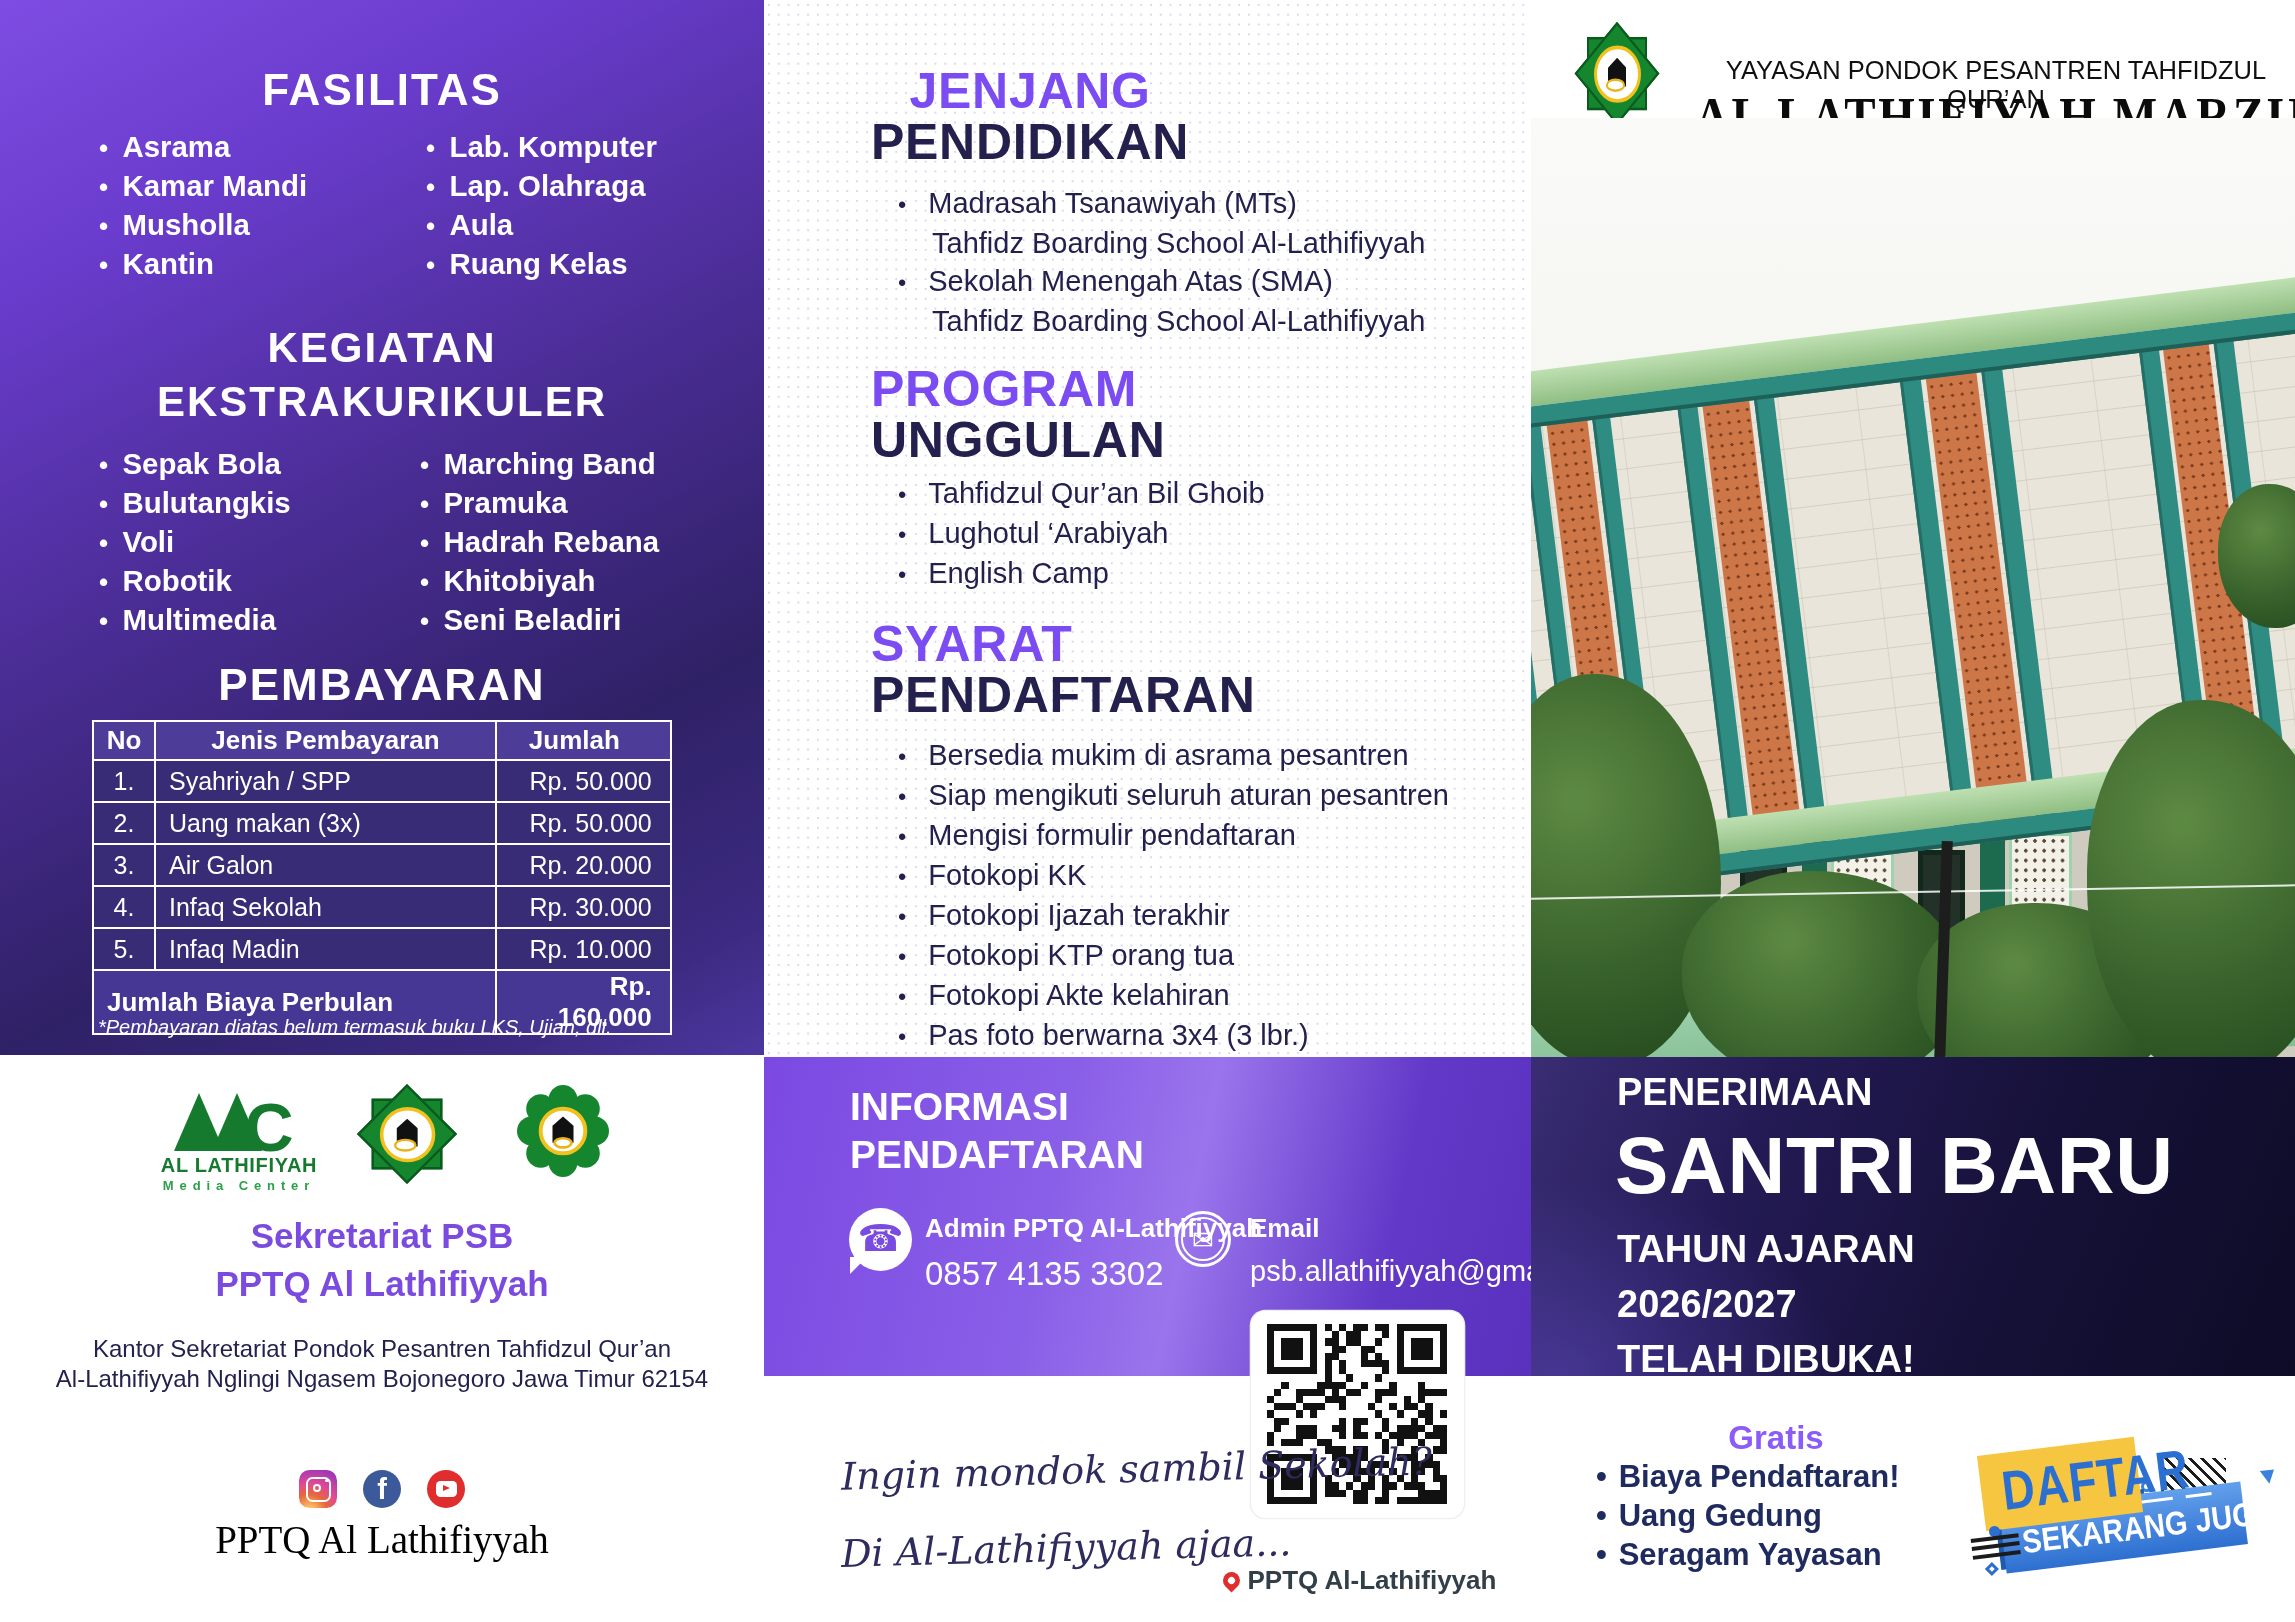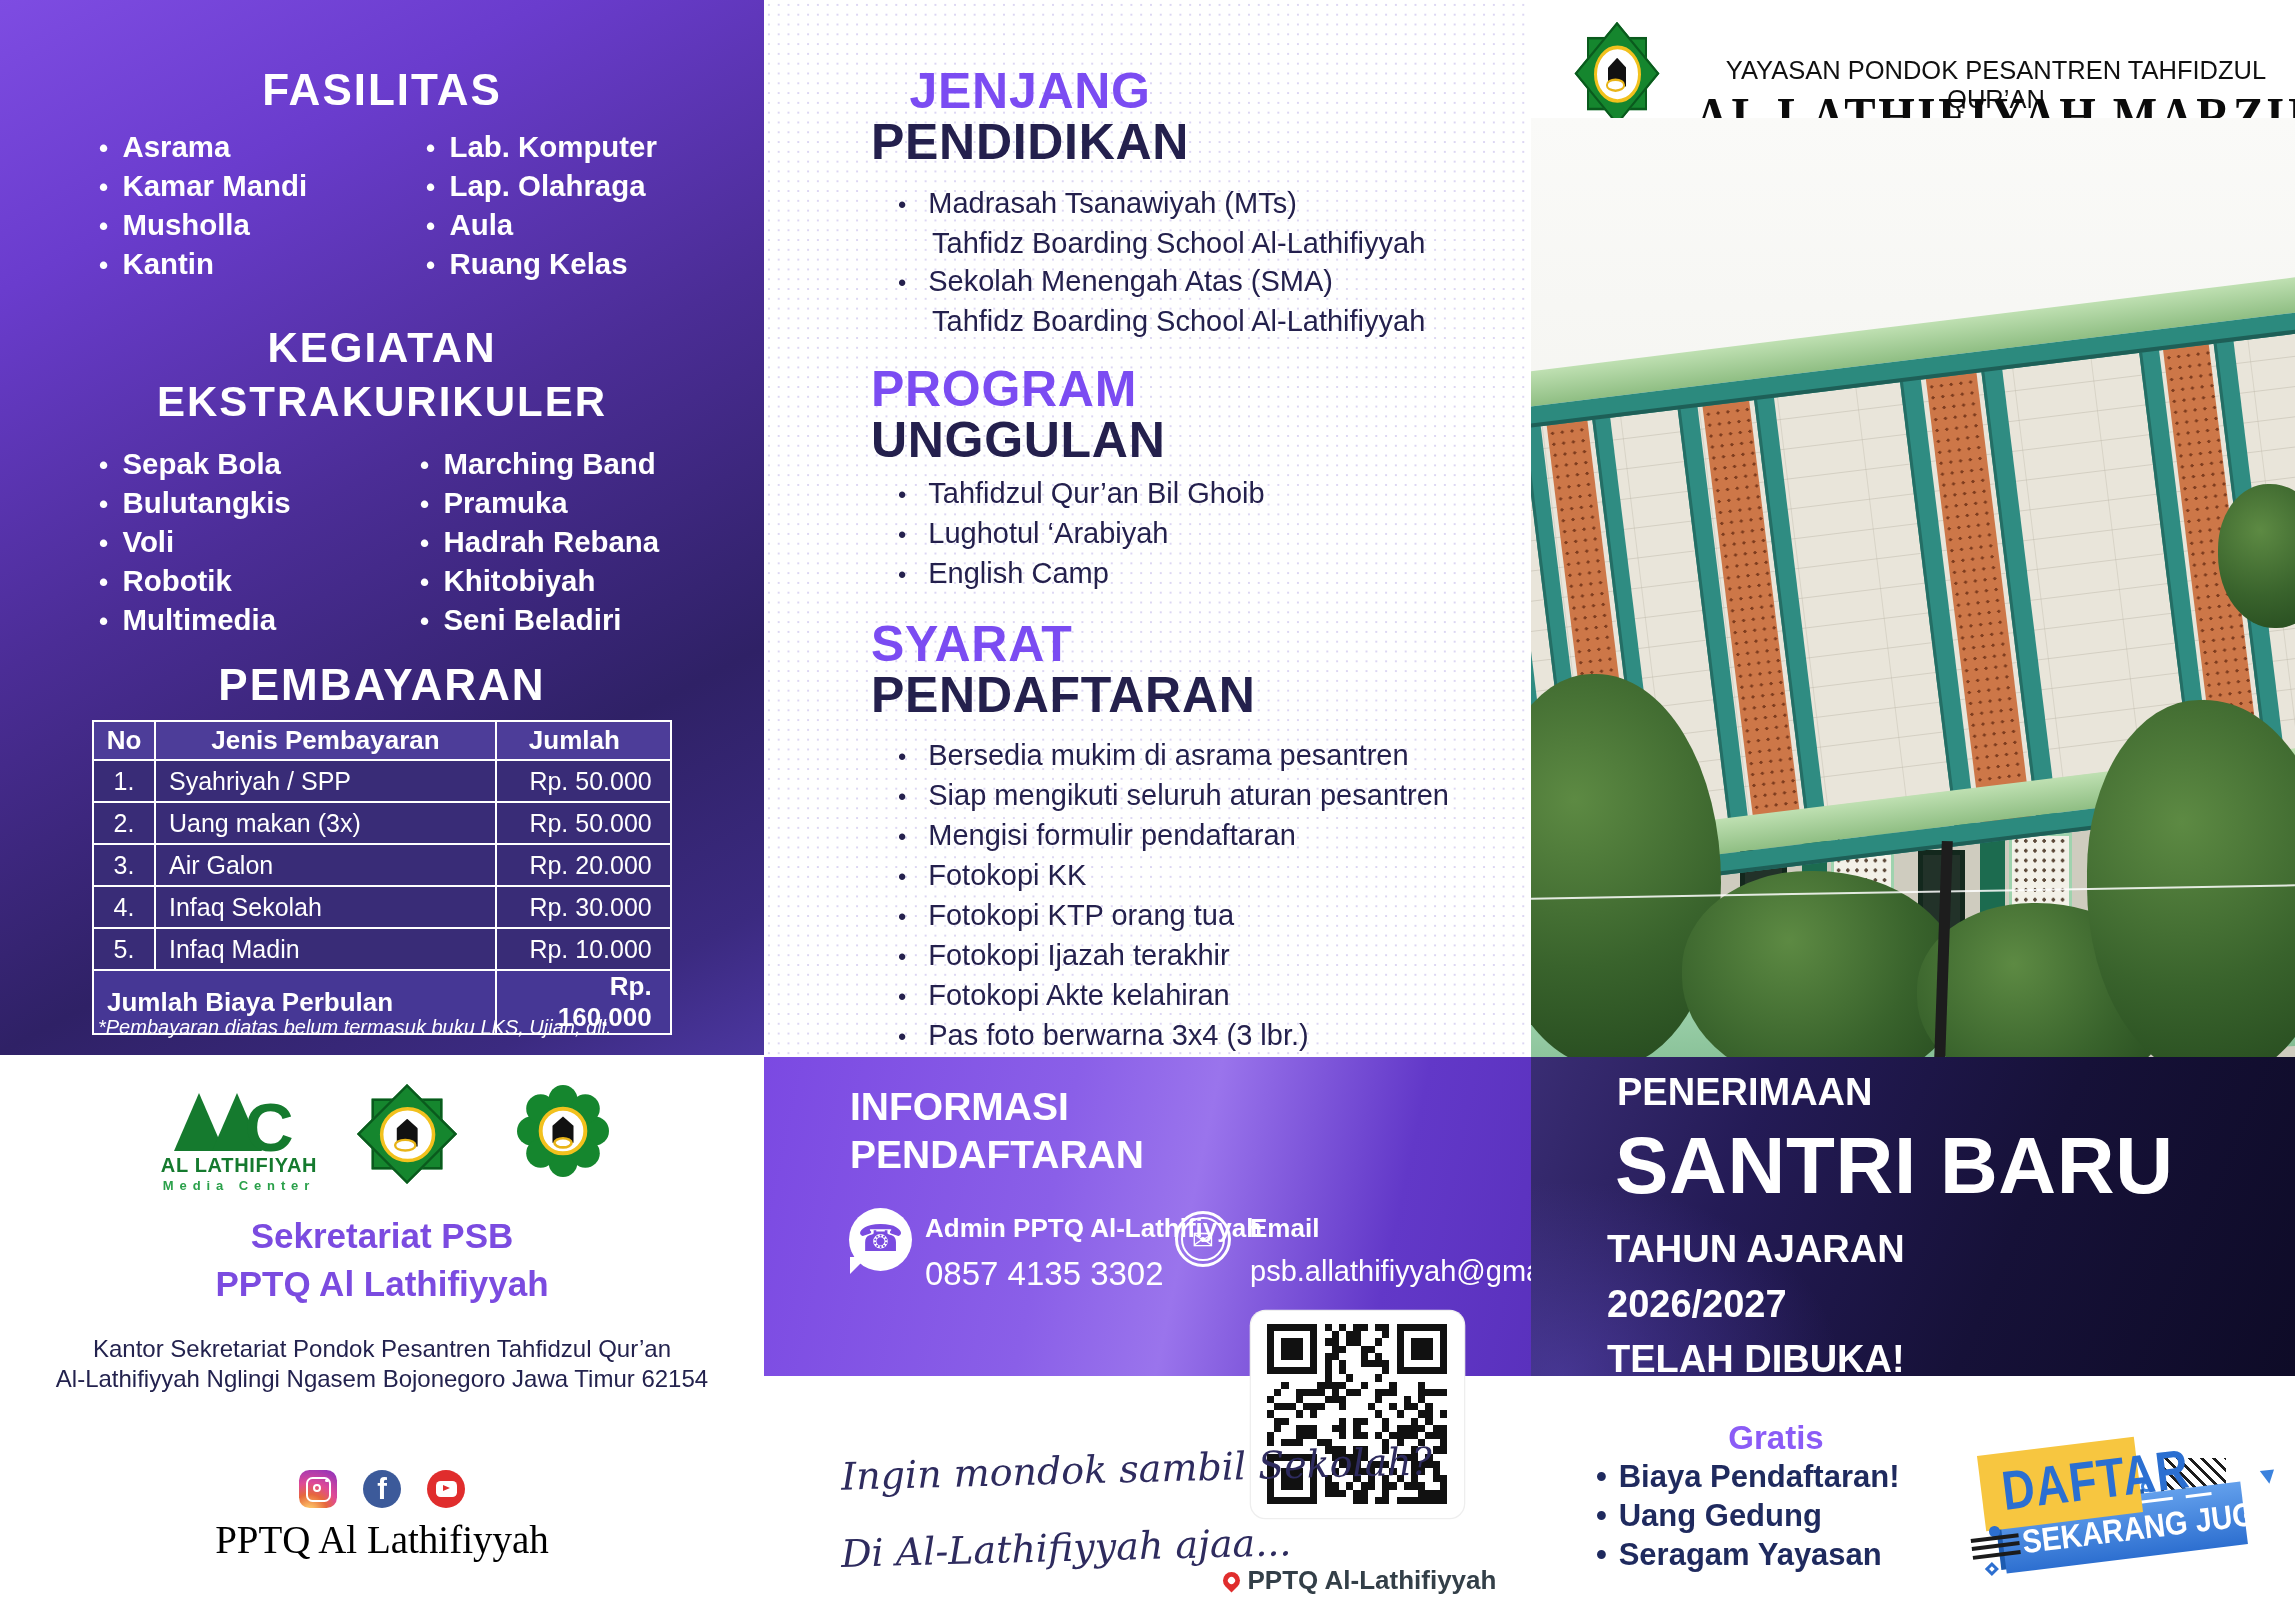--- a/index.html
+++ b/index.html
@@ -173,21 +173,21 @@
   .net { position:absolute; left:0; top:773px; width:764px; height:2px;
          background:rgba(255,255,255,.85); transform:rotate(-1deg); }
 
   .navy { position:absolute; left:0; top:1057px; width:764px; height:319px;
     background:linear-gradient(113deg,#3a2d74 0%,#241b56 28%,#161138 62%,#0e0b27 100%); }
   .navy::before { content:""; position:absolute; left:0; bottom:0; width:314px; height:196px;
     background:radial-gradient(ellipse at 10% 100%, rgba(110,85,220,.40), transparent 70%); }
   .adm1 { position:absolute; left:86px; top:14.4px; color:#fff; font-weight:800; font-size:38px; }
   .adm2 { position:absolute; left:84px; top:63px; color:#fff; font-weight:800; font-size:80px;
           letter-spacing:0.7px; white-space:nowrap; }
-  .adm3 { position:absolute; left:76px; top:165px; color:#fff; font-weight:800; font-size:38px;
+  .adm3 { position:absolute; left:86px; top:165px; color:#fff; font-weight:800; font-size:38px;
           line-height:55px; }
 
   .gratis-h { position:absolute; left:88px; top:1419px; width:314px; text-align:center;
               color:#8b5cf6; font-weight:800; font-size:33px; }
   .gratis-l { position:absolute; left:65px; top:1457px; list-style:none; }
   .gratis-l li { color:#1f2a5e; font-size:31px; font-weight:700; line-height:39px; white-space:nowrap; }
   .gratis-l li::before { content:"•"; margin-right:11.8px; }
 
   .badge { position:absolute; left:432px; top:1433px; width:332px; height:170px; }
   .bg-yellow { position:absolute; left:18.3px; top:13px; width:158px; height:76px;
@@ -382,22 +382,22 @@
 
     <div class="mp-h h-syarat">
       <span class="acc">SYARAT</span>
       <span class="main">PENDAFTARAN</span>
     </div>
     <ul class="blist l-syarat">
       <li class="b">Bersedia mukim di asrama pesantren</li>
       <li class="b">Siap mengikuti seluruh aturan pesantren</li>
       <li class="b">Mengisi formulir pendaftaran</li>
       <li class="b">Fotokopi KK</li>
+      <li class="b">Fotokopi Ijazah terakhir</li>
       <li class="b">Fotokopi KTP orang tua</li>
-      <li class="b">Fotokopi Ijazah terakhir</li>
       <li class="b">Fotokopi Akte kelahiran</li>
       <li class="b">Pas foto berwarna 3x4 (3 lbr.)</li>
     </ul>
 
     <div class="mid-band">
       <div class="info-h">
         <span>INFORMASI</span><br>
         <span>PENDAFTARAN</span>
       </div>
       <div class="wa-ic">

